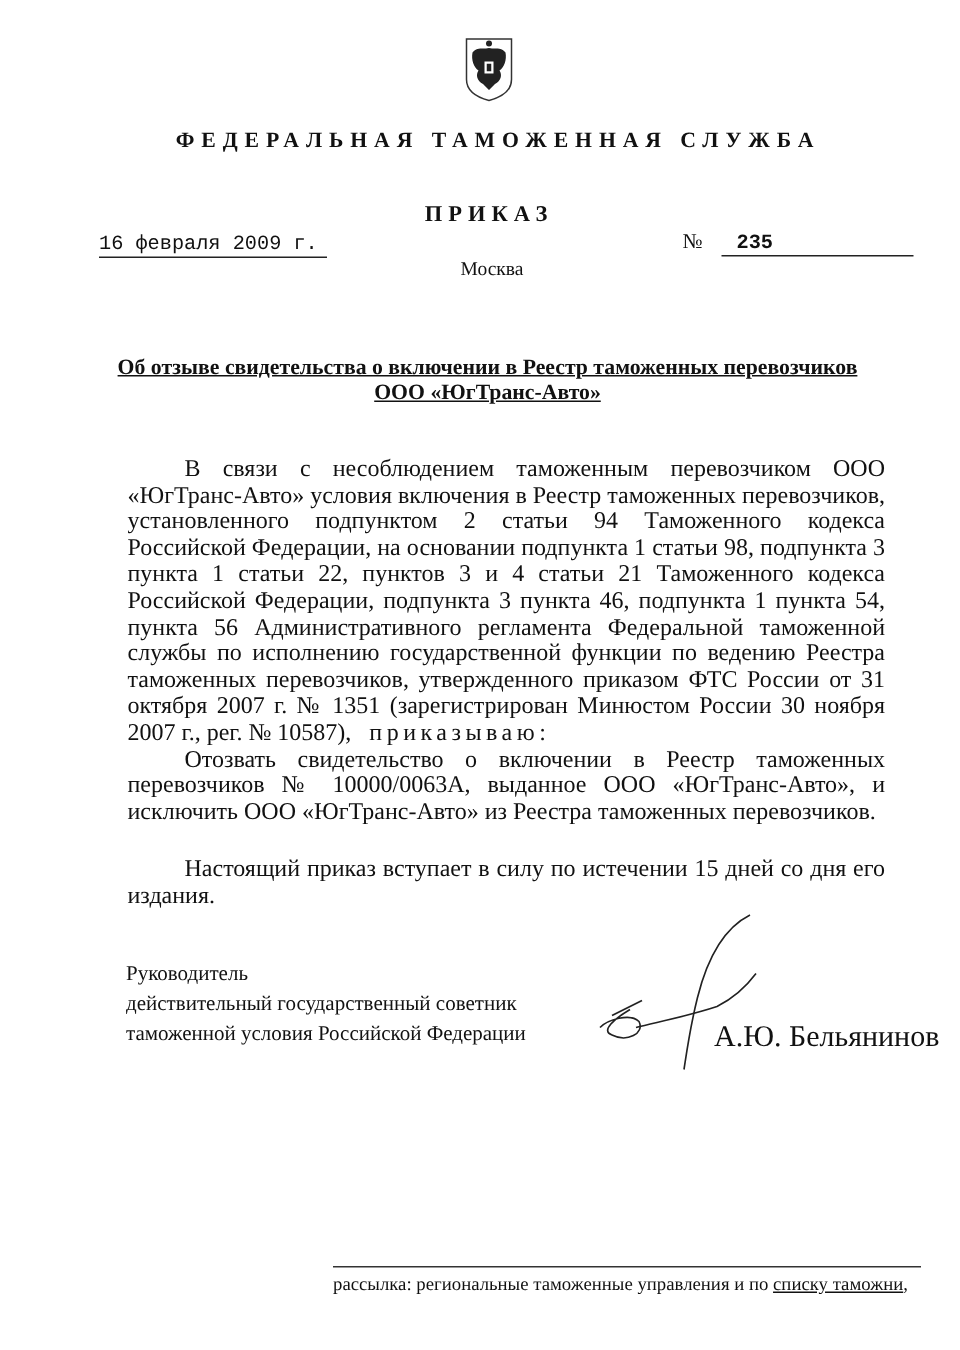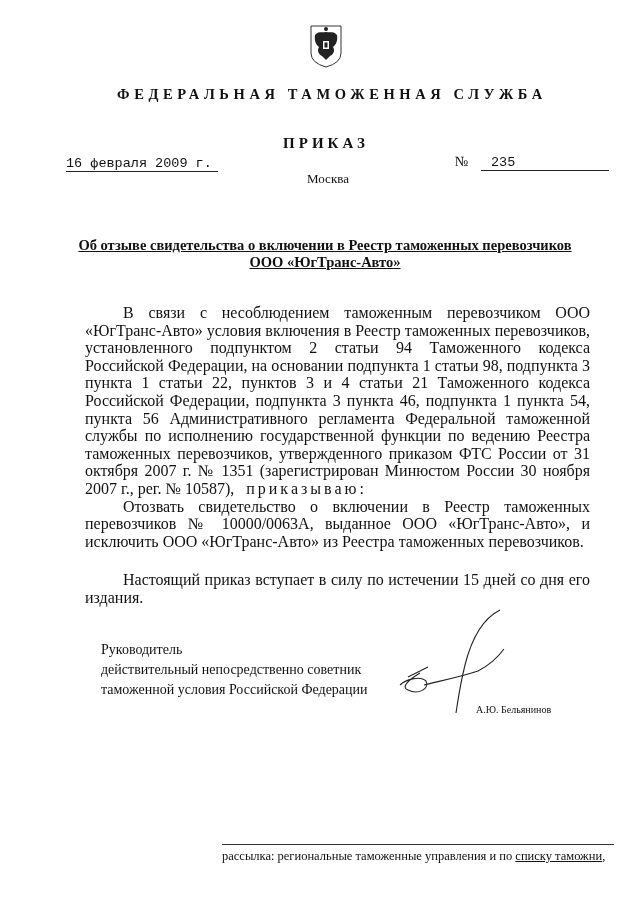--- a/index.html
+++ b/index.html
@@ -22,45 +22,45 @@
     position: absolute; top: 156px; left: 66px; width: 152px;
     font-family: "Liberation Mono", monospace; font-size: 13.5px;
     border-bottom: 1px solid #222; padding-bottom: 0;
   }
   .num-wrap {
     position: absolute; top: 154px; left: 455px; font-size: 14px;
   }
   .num-sign { display: inline-block; width: 26px; }
   .num-val {
     display: inline-block; width: 118px; border-bottom: 1px solid #222;
-    font-family: "Liberation Mono", monospace; font-size: 13.5px; padding-left: 10px;
+    font-family: "Liberation Mono", monospace; font-size: 13.5px; padding-left: 10px; font-weight: bold;
   }
   .city {
     position: absolute; top: 171px; left: 0; width: 640px; text-align: center;
     font-size: 13px; padding-left: 8px;
   }
   .subject {
     position: absolute; top: 237px; left: 60px; width: 530px; text-align: center;
     font-weight: bold; font-size: 14.5px; line-height: 17px; text-decoration: underline;
   }
   .body-text {
     position: absolute; top: 304px; left: 85px; width: 505px;
     font-size: 16px; line-height: 17.6px; text-align: justify;
   }
   .body-text p { margin: 0; text-indent: 38px; }
   .body-text p.mt { margin-top: 21px; }
   .spaced { letter-spacing: 3px; }
   .signer {
-    position: absolute; top: 640px; left: 101px; font-size: 14px; line-height: 20px;
+    position: absolute; top: 640px; left: 84px; font-size: 14px; line-height: 20px;
   }
   .signature {
     position: absolute; left: 380px; top: 605px; width: 150px; height: 110px;
   }
   .signer-name {
-    position: absolute; top: 704px; left: 476px; font-size: 10px;
+    position: absolute; top: 680px; left: 476px; font-size: 20px;
   }
   .rule {
     position: absolute; top: 844px; left: 222px; width: 392px; height: 0;
     border-top: 1px solid #333;
   }
   .mailing {
     position: absolute; top: 848px; left: 222px; width: 392px;
     font-size: 12.5px; line-height: 16px;
   }
   .mailing .l2 { padding-left: 46px; }
@@ -92,21 +92,21 @@
 </div>
 
 <div class="body-text">
   <p><span>В связи с несоблюдением таможенным перевозчиком ООО «ЮгТранс-Авто» условия включения в Реестр таможенных перевозчиков, установленного подпунктом 2 статьи 94 Таможенного кодекса Российской Федерации, на основании подпункта 1 статьи 98, подпункта 3 пункта 1 статьи 22, пунктов 3 и 4 статьи 21 Таможенного кодекса Российской Федерации, подпункта 3 пункта 46, подпункта 1 пункта 54, пункта 56 Административного регламента Федеральной таможенной службы по исполнению государственной функции по ведению Реестра таможенных перевозчиков, утвержденного приказом ФТС России от 31 октября 2007 г. № 1351 (зарегистрирован Минюстом России 30 ноября 2007 г., рег. № 10587),</span>&nbsp;&nbsp;&nbsp;<span class="spaced">приказываю:</span></p>
   <p>Отозвать свидетельство о включении в Реестр таможенных перевозчиков № 10000/0063А, выданное ООО «ЮгТранс-Авто», и исключить ООО «ЮгТранс-Авто» из Реестра таможенных перевозчиков.</p>
   <p class="mt">Настоящий приказ вступает в силу по истечении 15 дней со дня его издания.</p>
 </div>
 
 <div class="signer">
   <div>Руководитель</div>
-  <div>действительный непосредственно советник</div>
+  <div>действительный государственный советник</div>
   <div>таможенной условия Российской Федерации</div>
 </div>
 
 <svg class="signature" viewBox="0 0 150 110">
   <path d="M120 5 C100 15 90 40 85 60 C80 80 78 95 76 108" fill="none" stroke="#222" stroke-width="1.1"></path>
   <path d="M40 68 C30 74 20 82 28 85 C38 90 50 84 46 76 C40 70 25 75 20 80" fill="none" stroke="#222" stroke-width="1.1"></path>
   <path d="M28 72 L48 62" fill="none" stroke="#222" stroke-width="1.1"></path>
   <path d="M44 80 C60 76 80 72 98 66 C110 60 118 52 124 44" fill="none" stroke="#222" stroke-width="1.1"></path>
 </svg>
 

